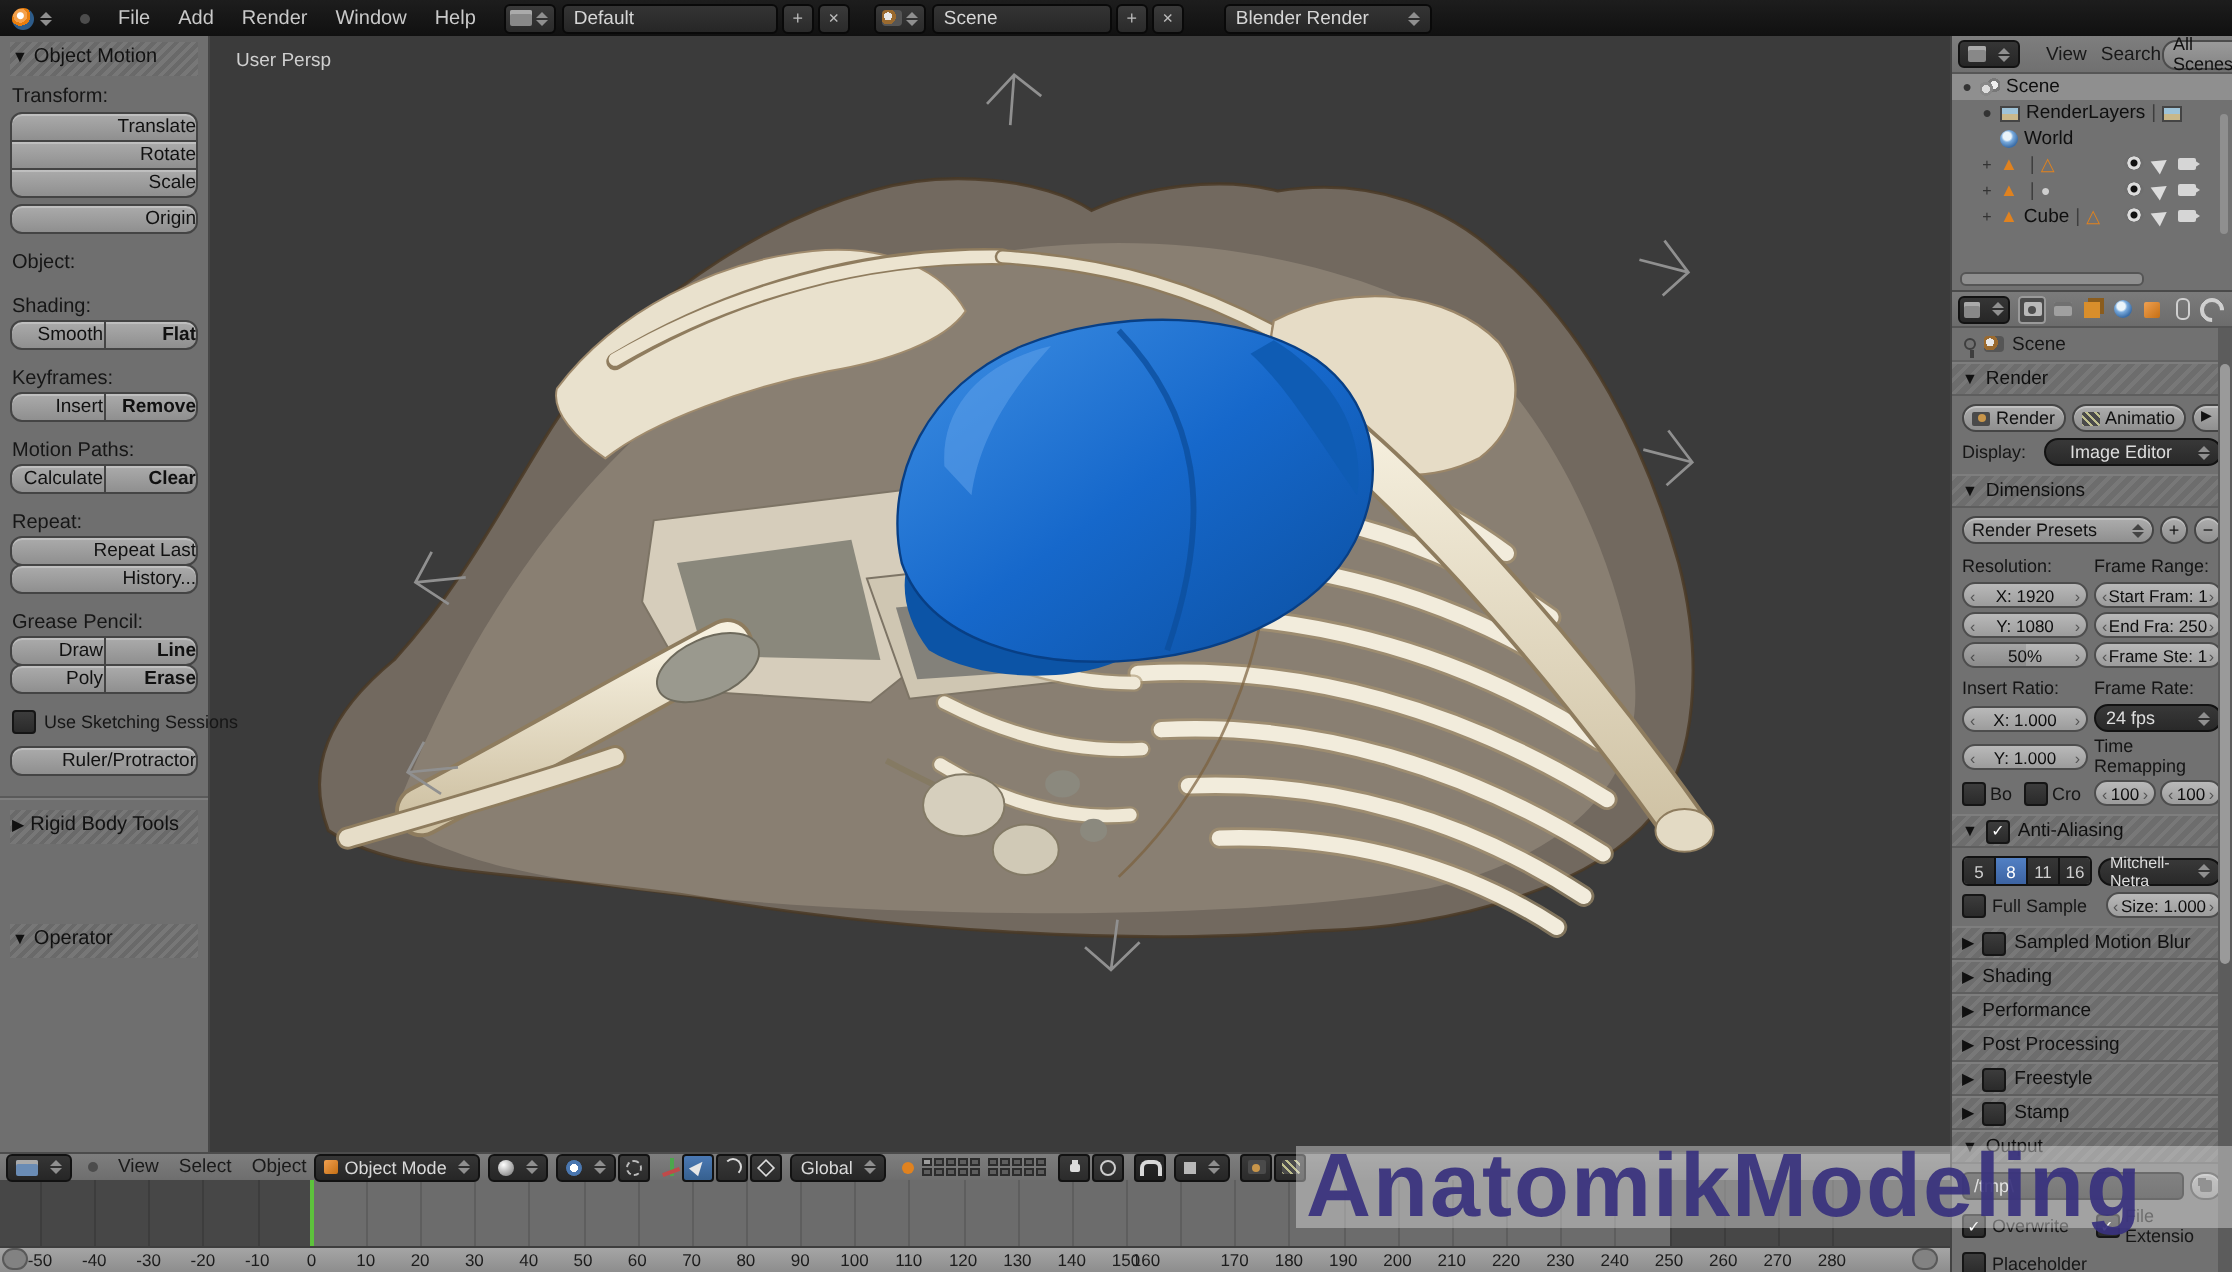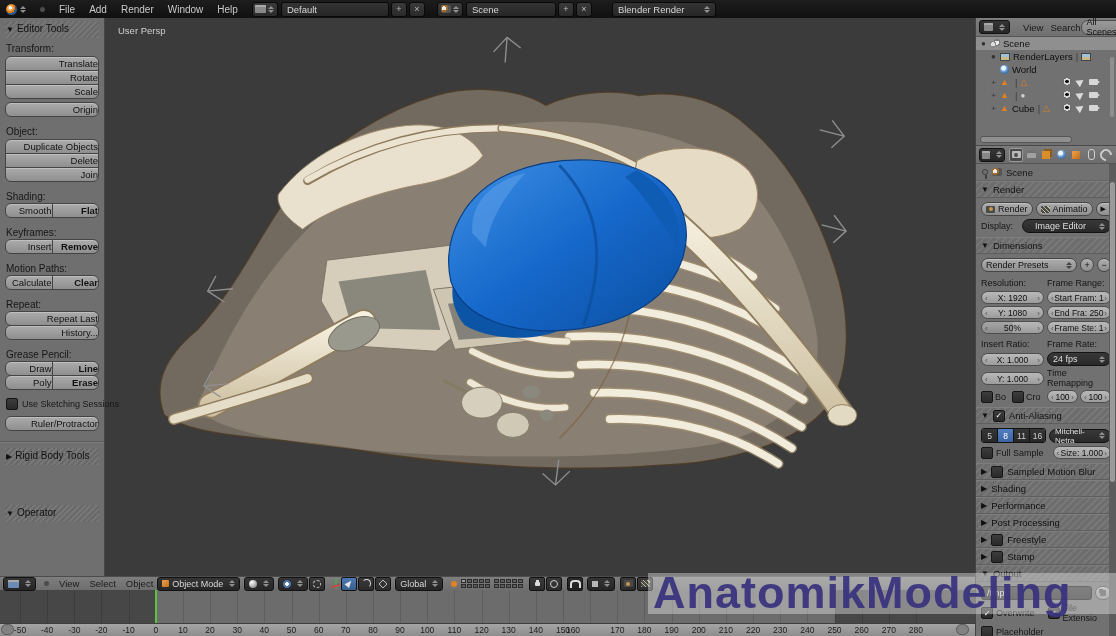--- a/index.html
+++ b/index.html
@@ -329,39 +329,34 @@
       <g transform="translate(193,398) rotate(-100)">
           <path d="M-2 26 L0 0 M-14 15 L0 0 L14 11"></path>
         </g>
       <g transform="translate(556,500) rotate(183)">
           <path d="M-2 26 L0 0 M-14 15 L0 0 L14 11"></path>
         </g>
     </g>
   </svg>
 
   <div id="toolshelf">
-    <div class="shead"><span class="arr">▼</span><span>Editor Tools</span></div>
+    <div class="shead"><span class="arr">▼</span><span>Object Motion</span></div>
     <div id="shelf-blocks">
         <div class="sglabel">Transform:</div>
         <div class="stack">
           <div class="btn">Translate</div>
           <div class="btn">Rotate</div>
           <div class="btn">Scale</div>
         </div>
         <div class="gap4"></div>
         <div class="btnrow">
           <div class="btn">Origin</div>
         </div>
         <div class="gap4"></div>
         <div class="sglabel">Object:</div>
-        <div class="stack">
-          <div class="btn">Duplicate Objects</div>
-          <div class="btn">Delete</div>
-          <div class="btn">Join</div>
-        </div>
         <div class="gap4"></div>
         <div class="sglabel">Shading:</div>
         <div class="btnrow">
           <div class="btn">Smooth</div>
           <div class="btn">Flat</div>
         </div>
         <div class="gap4"></div>
         <div class="sglabel">Keyframes:</div>
         <div class="btnrow">
           <div class="btn">Insert</div>

